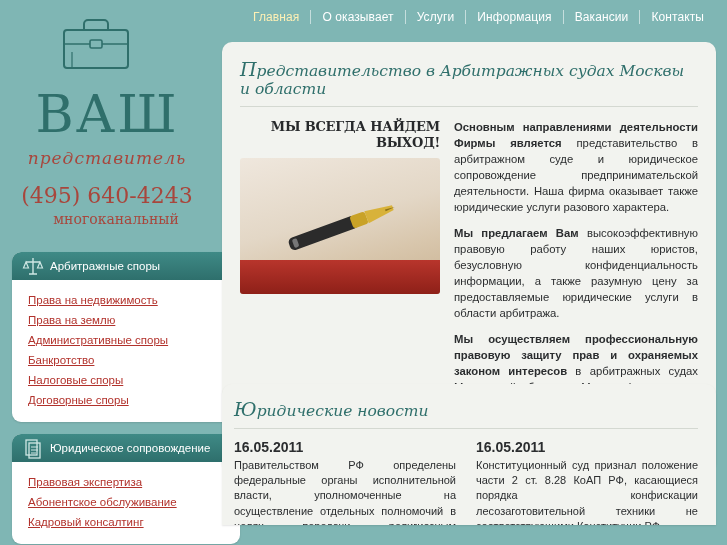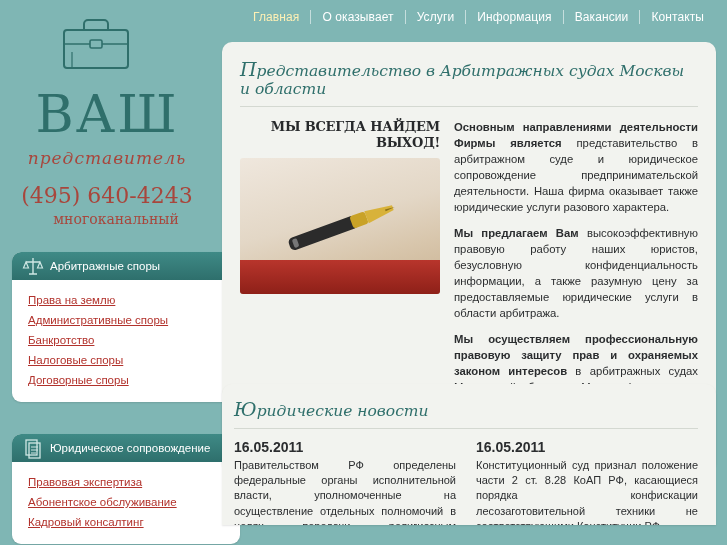--- a/index.html
+++ b/index.html
@@ -233,20 +233,21 @@
       <svg class="hicon" viewBox="0 0 22 22">
         <line x1="11" y1="3" x2="11" y2="19" stroke="#cfe7e4" stroke-width="1.4"></line>
         <line x1="4" y1="7" x2="18" y2="7" stroke="#cfe7e4" stroke-width="1.4"></line>
         <path d="M4 7 L1.5 13 h5 z" fill="none" stroke="#cfe7e4" stroke-width="1.2"></path>
         <path d="M18 7 L15.5 13 h5 z" fill="none" stroke="#cfe7e4" stroke-width="1.2"></path>
         <line x1="7" y1="19" x2="15" y2="19" stroke="#cfe7e4" stroke-width="1.4"></line>
       </svg>
       <span>Арбитражные споры</span>
     </div>
     <div class="side-list">
+      <a class="side-link" href="#">Права на недвижимость</a>
       <a class="side-link" href="#">Права на землю</a>
       <a class="side-link" href="#">Административные споры</a>
       <a class="side-link" href="#">Банкротство</a>
       <a class="side-link" href="#">Налоговые споры</a>
       <a class="side-link" href="#">Договорные споры</a>
     </div>
   </div>
 
   <div class="side-box" style="top:434px;">
     <div class="side-head">

